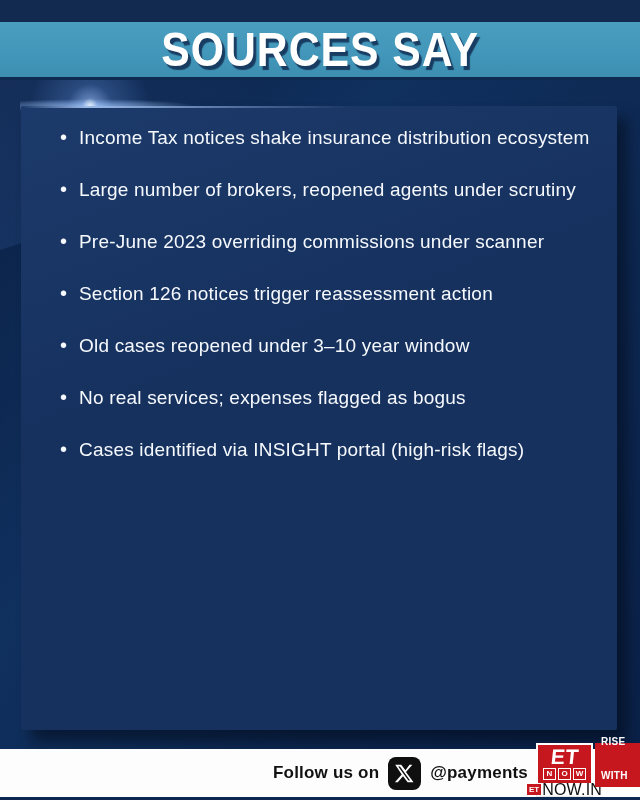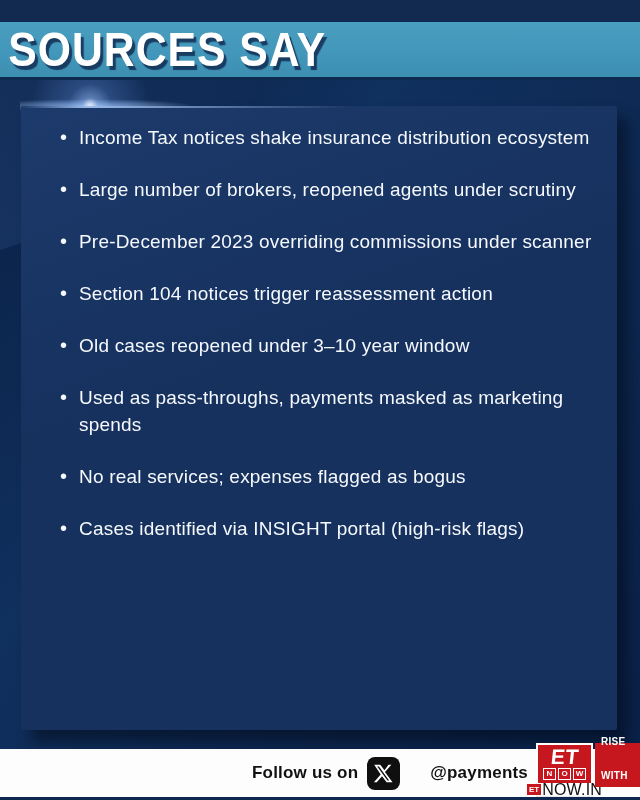--- a/index.html
+++ b/index.html
@@ -4,21 +4,21 @@
 <style>
   * { margin:0; padding:0; box-sizing:border-box; }
   html,body { width:640px; height:800px; }
   body { font-family:"Liberation Sans", sans-serif; background:#0d2750; }
   .page { position:relative; width:640px; height:800px; overflow:hidden; background:#0d2750; }
 
   
   .top-strip { height:22px; background:#122a4f; }
   .title-band {
     height:58px; background:linear-gradient(180deg,#4a9fc0 0%, #4297ba 55%, #3d8fb1 100%);
-    display:flex; align-items:center; 
+    display:flex; align-items:center; justify-content:center;
     border-bottom:3px solid #0f2a50;
   }
   .page-title {
     color:#ffffff; font-weight:bold; font-size:45px; letter-spacing:1px;
     transform:scaleX(0.95) scaleY(1.05); display:inline-block;
     text-shadow:3px 4px 1px rgba(18,45,82,0.85);
   }
 
   
   .stage {
@@ -57,21 +57,21 @@
   .bullet-list li::before {
     content:"•"; position:absolute; left:2px; top:0; font-size:20px; color:#f6f9fd;
   }
 
   
   .footer { position:relative; height:48px; background:#fdfdfd; }
   .follow-row {
     position:absolute; right:112px; top:0; height:48px;
     display:flex; align-items:center; gap:9px;
   }
-  .follow-label, .handle { color:#111111; font-weight:bold; font-size:17px; letter-spacing:0.2px;margin-left:21px; }
+  .follow-label, .handle { color:#111111; font-weight:bold; font-size:17px; letter-spacing:0.2px; }
   .x-badge {
     width:33px; height:33px; border-radius:8px; background:#0f0f0f;
     display:flex; align-items:center; justify-content:center;
   }
   .x-badge svg { width:21px; height:21px; }
 
   .logo-block { position:absolute; right:0; bottom:0; display:flex; align-items:flex-start; }
   .etnow-col { width:57px; }
   .et-box {
     height:40px; background:#c6171e; border:2px solid #ffffff; border-bottom:none;
@@ -111,24 +111,23 @@
 
   <div class="stage">
     <div class="beam"></div>
     <div class="flare"></div>
 
     <div class="content-card">
       <ul class="bullet-list">
 
       <li class="bullet-item">Income Tax notices shake insurance distribution ecosystem</li>
           <li class="bullet-item">Large number of brokers, reopened agents under scrutiny</li>
-          <li class="bullet-item">Pre-December 2023 overriding commissions under scanner</li>
-          <li class="bullet-item">Section 104 notices trigger reassessment action</li>
+          <li class="bullet-item">Pre-June 2023 overriding commissions under scanner</li>
+          <li class="bullet-item">Section 126 notices trigger reassessment action</li>
           <li class="bullet-item">Old cases reopened under 3–10 year window</li>
-          <li class="bullet-item">Used as pass-throughs, payments masked as marketing spends</li>
           <li class="bullet-item">No real services; expenses flagged as bogus</li>
           <li class="bullet-item">Cases identified via INSIGHT portal (high-risk flags)</li>
         </ul>
     </div>
   </div>
 
   <div class="footer">
     <div class="follow-row">
       <span class="follow-label">Follow us on</span>
       <span class="x-badge">

